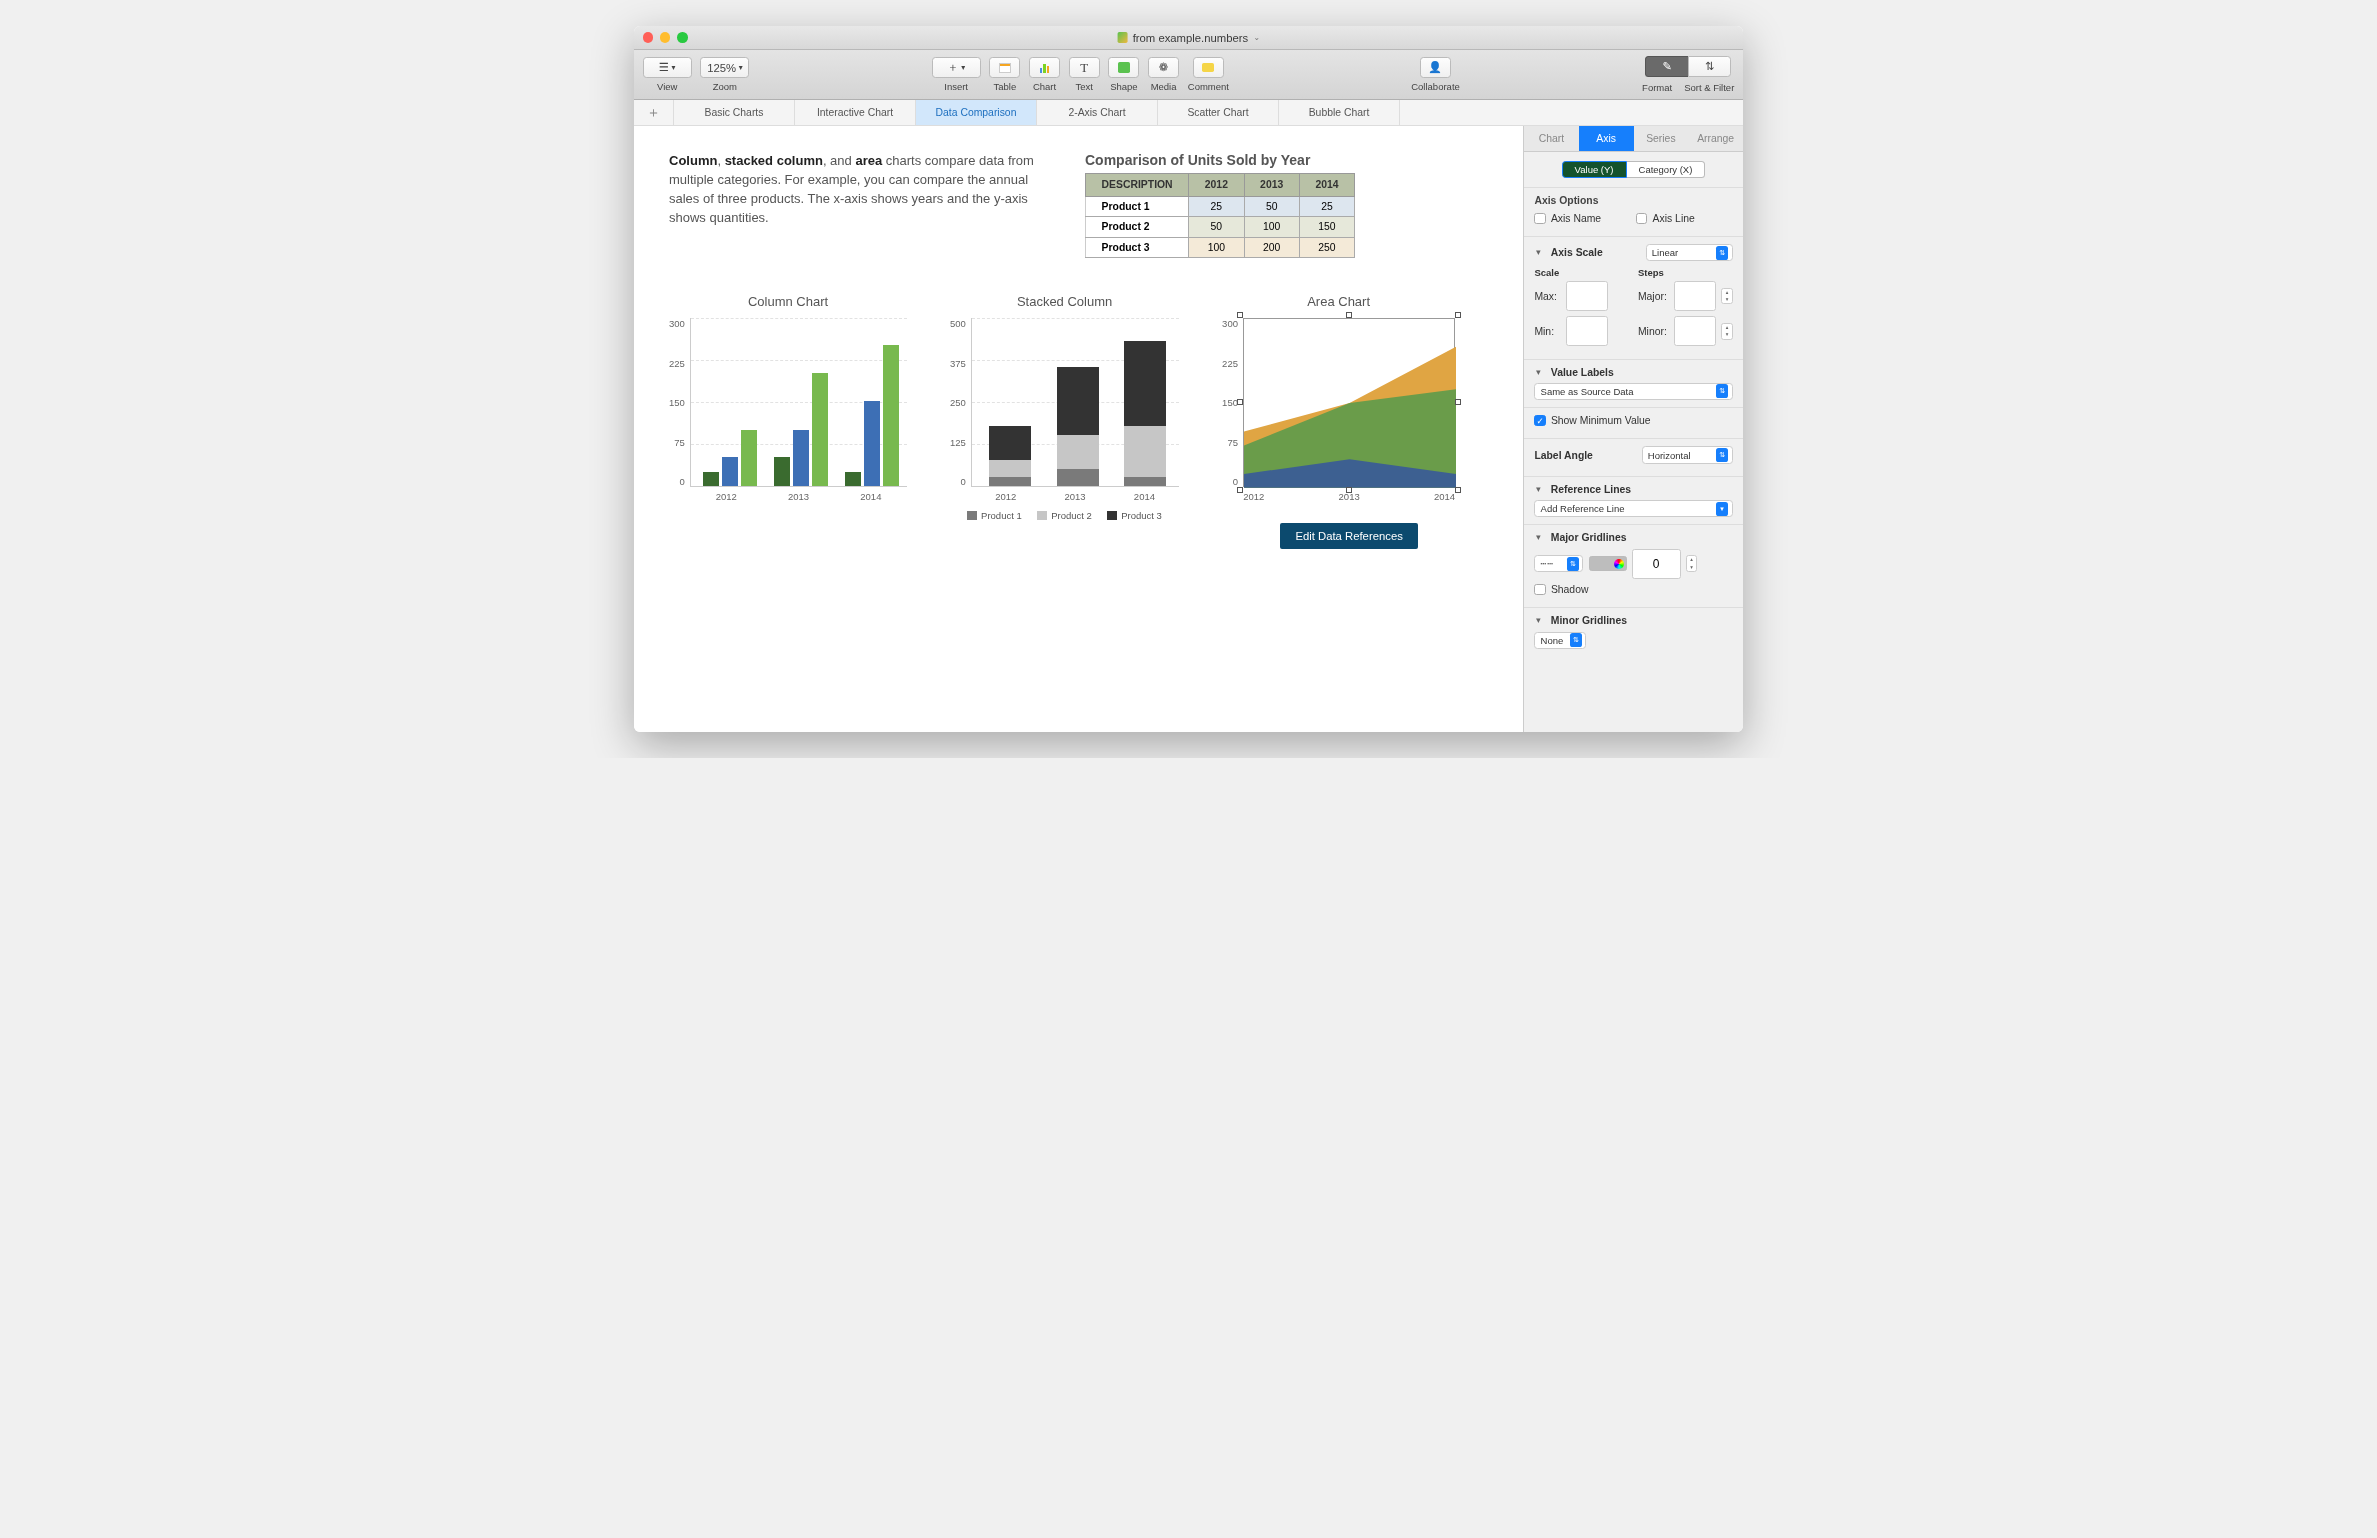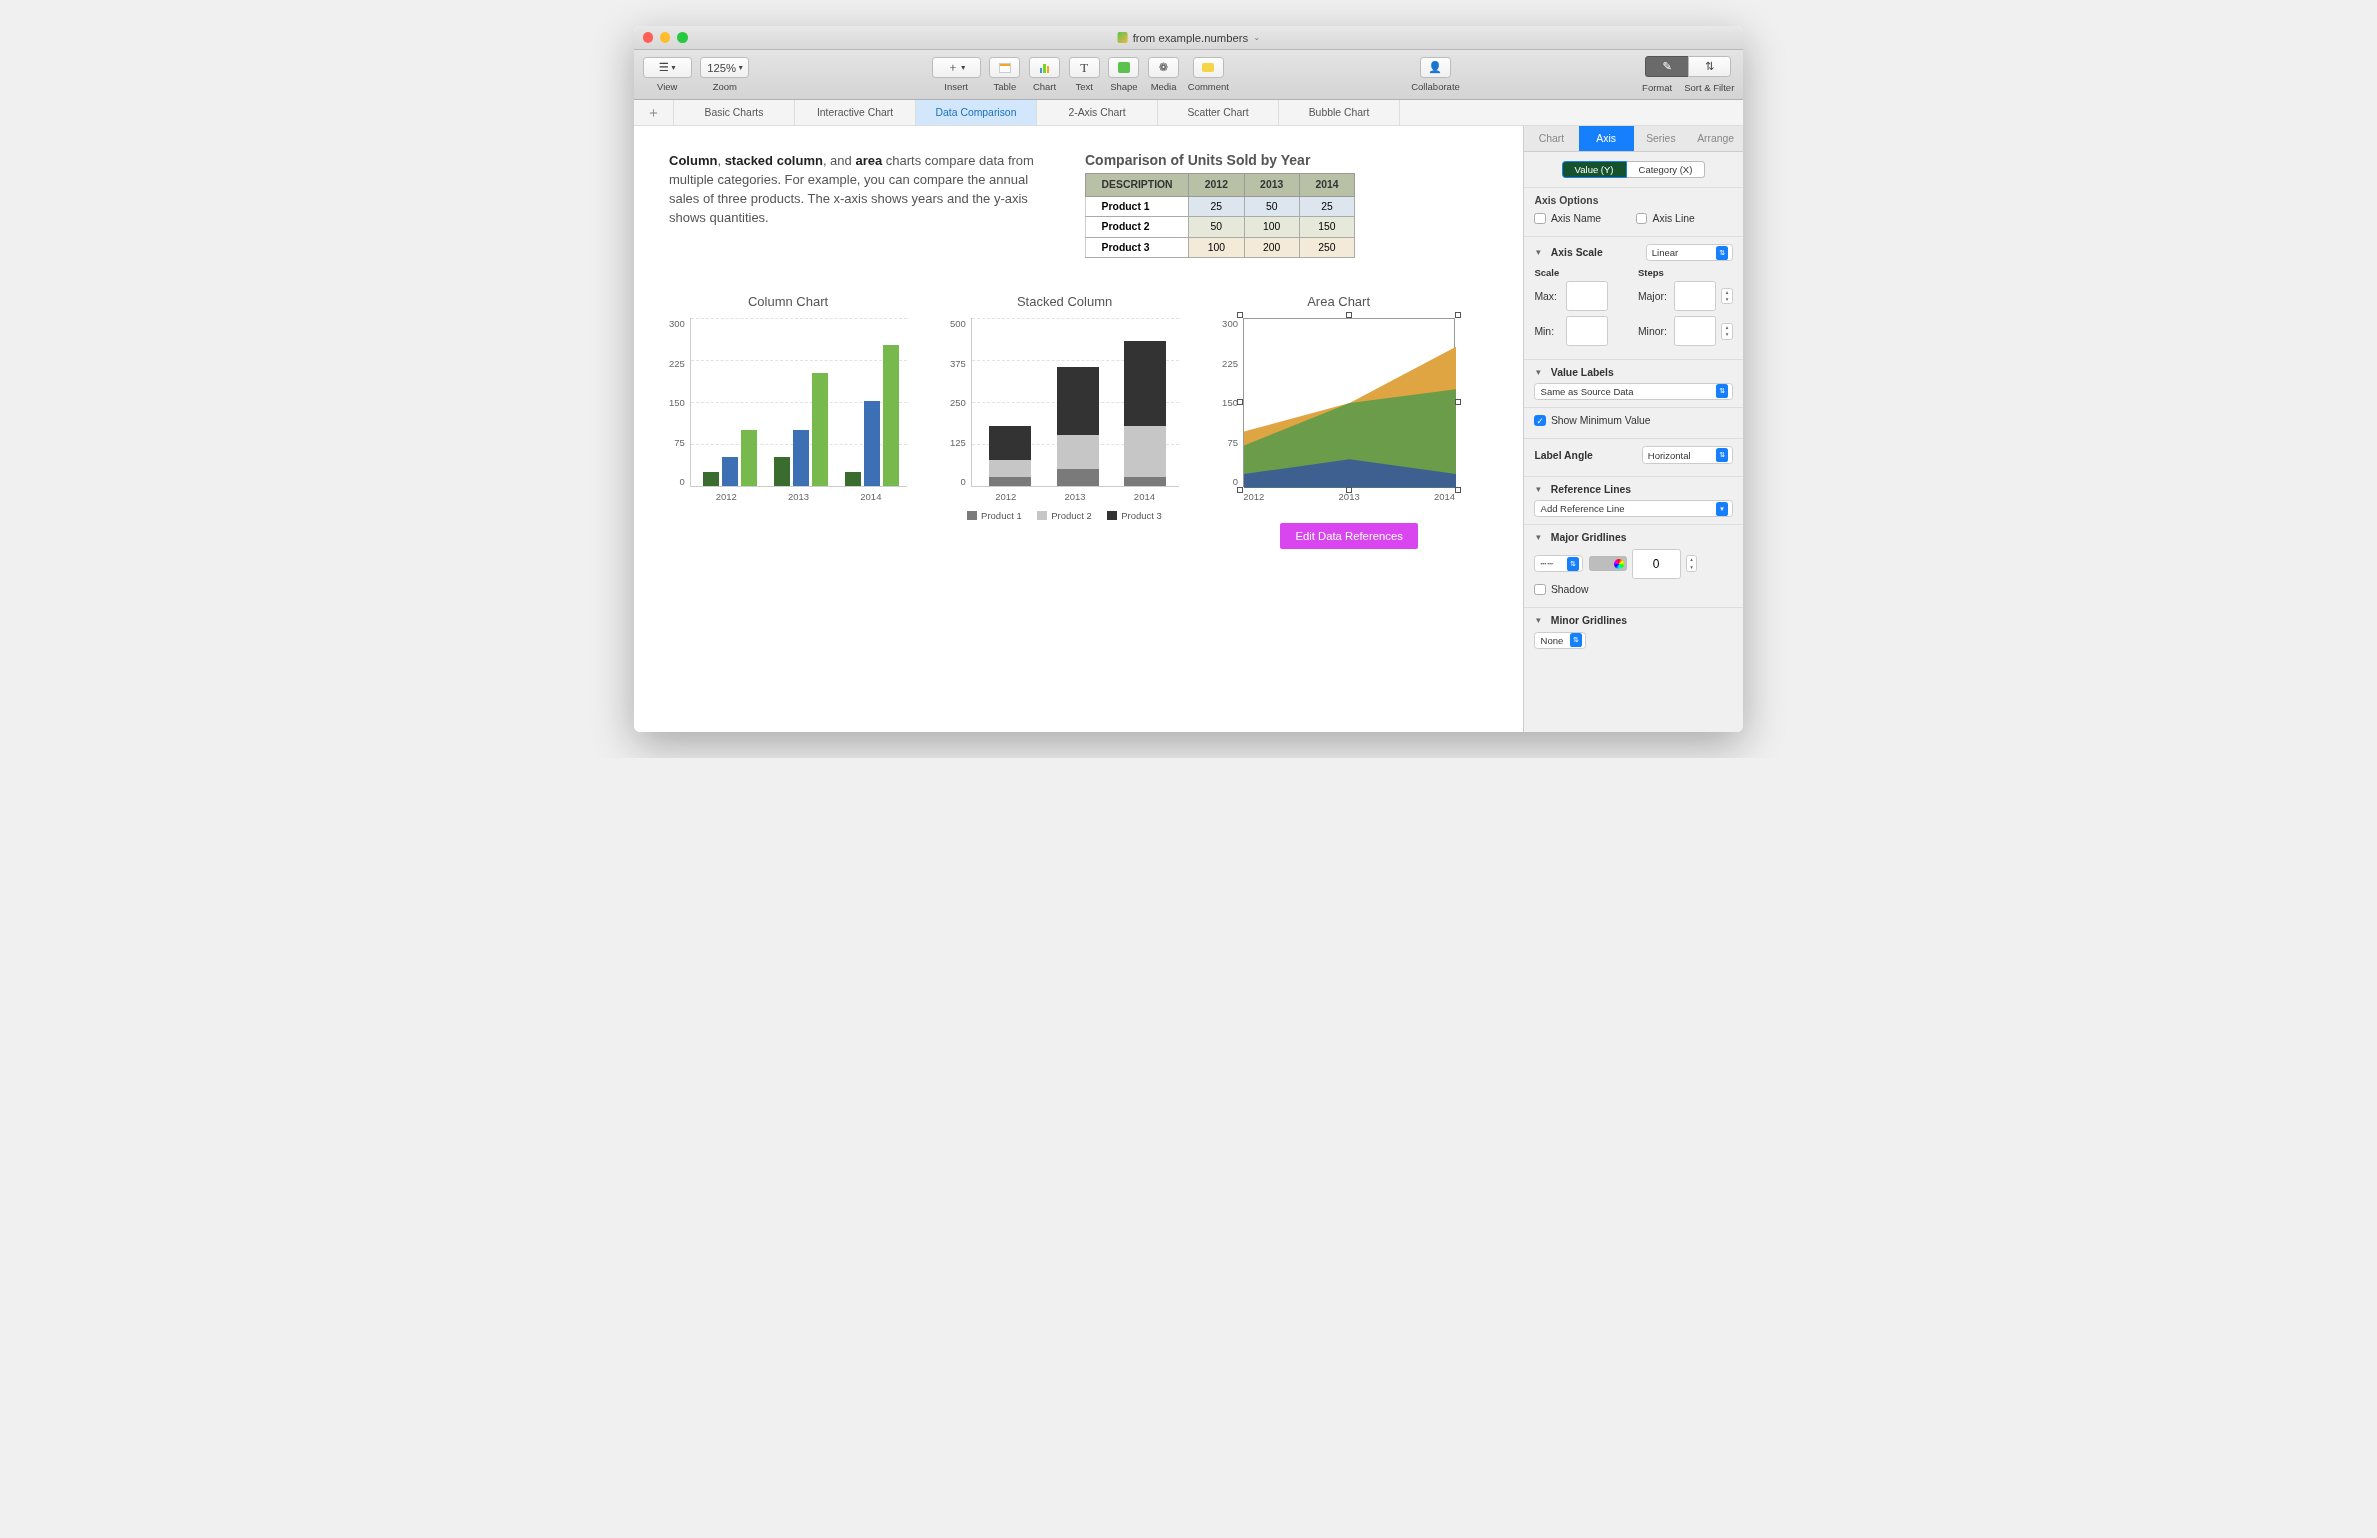--- a/index.html
+++ b/index.html
@@ -81,21 +81,21 @@
 .dark-green{background:#3a6b2f}.blue{background:#3d6fb5}.light-green{background:#78b94e}
 .stack-col{position:absolute;bottom:0;width:42px}
 .stack-seg{width:100%}
 .seg-a{background:#7a7a7a}.seg-b{background:#c6c6c6}.seg-c{background:#333}
 .legend{display:flex;gap:15.6px;font-size:9.5px;color:#555;margin-top:8.7px;justify-content:center}
 .legend-item{display:flex;align-items:center;gap:4.3px}
 .legend-sw{width:9.5px;height:9.5px}
 .area-chart{position:relative;border:0.9px solid #999}
 .selection-handles{position:absolute;inset:-3.5px;pointer-events:none}
 .handle{position:absolute;width:6px;height:6px;background:#fff;border:0.9px solid #555}
-.edit-btn{margin-top:21.7px;background:#d946ef;color:#fff;border:none;border-radius:2px;padding:7px 15.6px;font-size:11.3px}
+.edit-btn{margin-top:21.7px;background:#0c4a6e;color:#fff;border:none;border-radius:2px;padding:7px 15.6px;font-size:11.3px}
 .color-well{width:38px;height:15.6px;border:0.9px solid #bbb;border-radius:2.6px;background:#bdbdbd;position:relative}
 .color-well::after{content:"";position:absolute;right:1.7px;top:1.7px;width:10.4px;height:10.4px;border-radius:50%;background:conic-gradient(red,yellow,lime,cyan,blue,magenta,red)}
 </style>
 </head>
 <body>
 
 <div class="window">
 
   <div class="titlebar">
     <div class="traffic">

